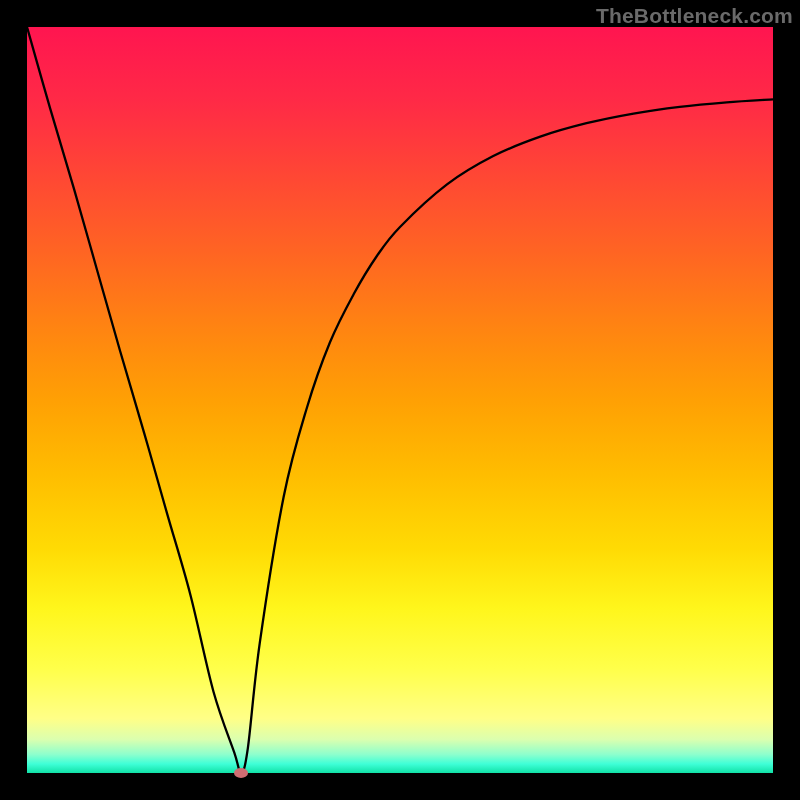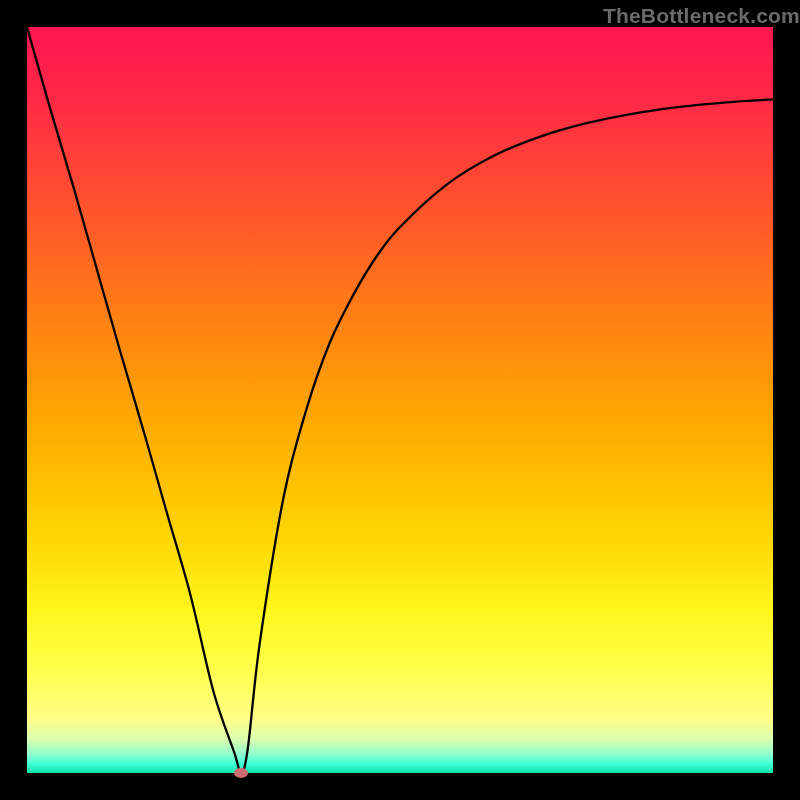--- a/index.html
+++ b/index.html
@@ -13,21 +13,21 @@
   }
   .outer {
     position: relative;
     width: 800px;
     height: 800px;
     background: #000;
   }
   .attribution {
     position: absolute;
     top: 4px;
-    right: 0;
+    right: 7px;
     font-size: 21px;
     font-weight: 600;
     color: #6a6a6a;
     letter-spacing: 0.2px;
     margin-left: 37px;
   }
   .plot {
     position: absolute;
     left: 27px;
     top: 27px;

